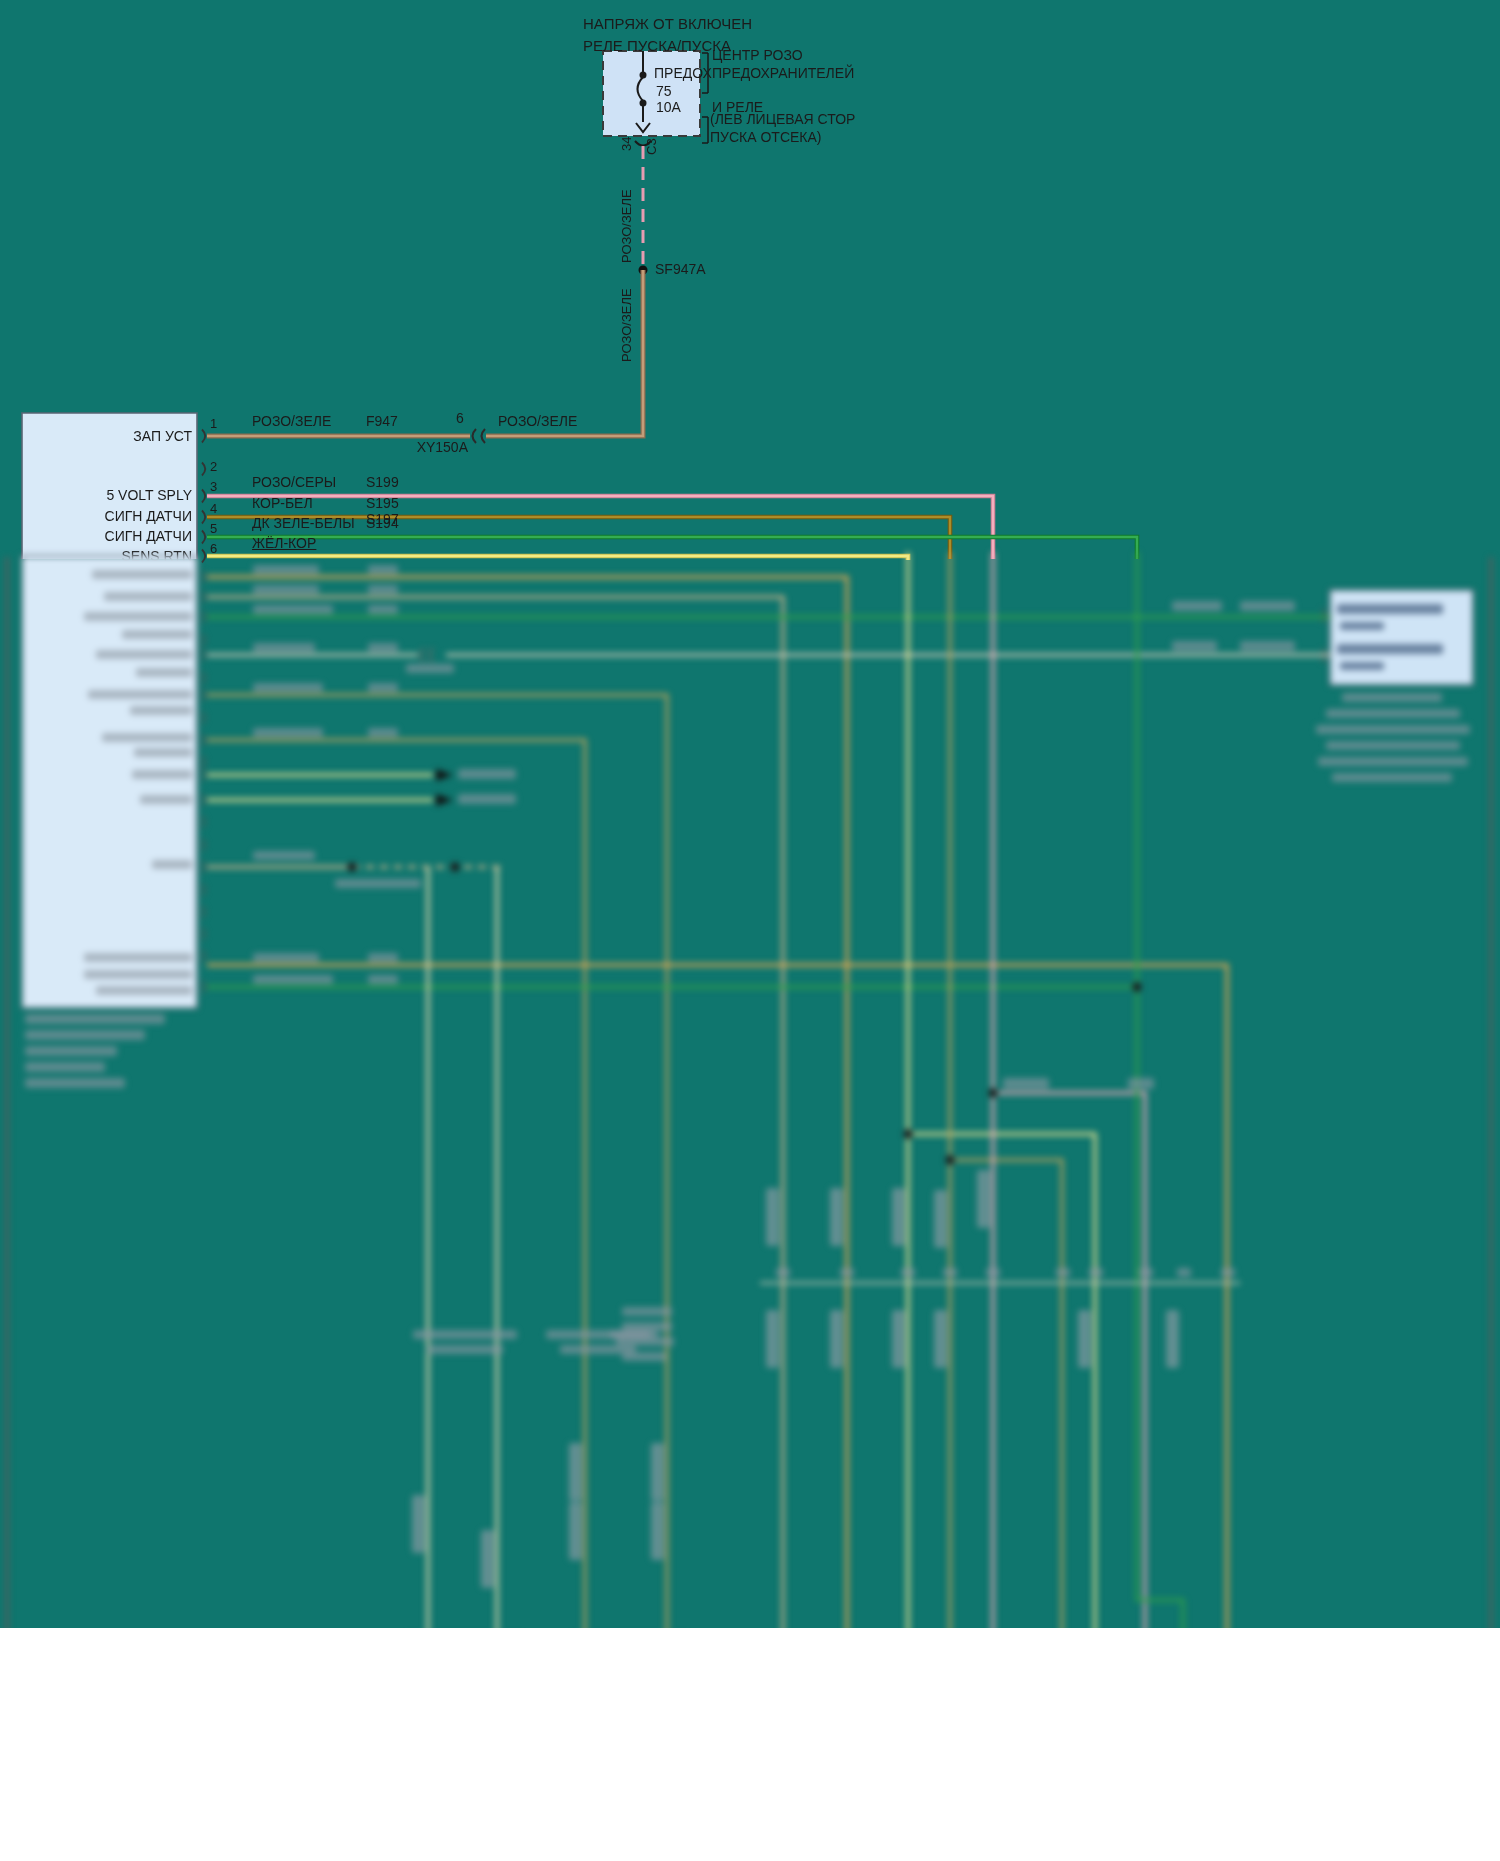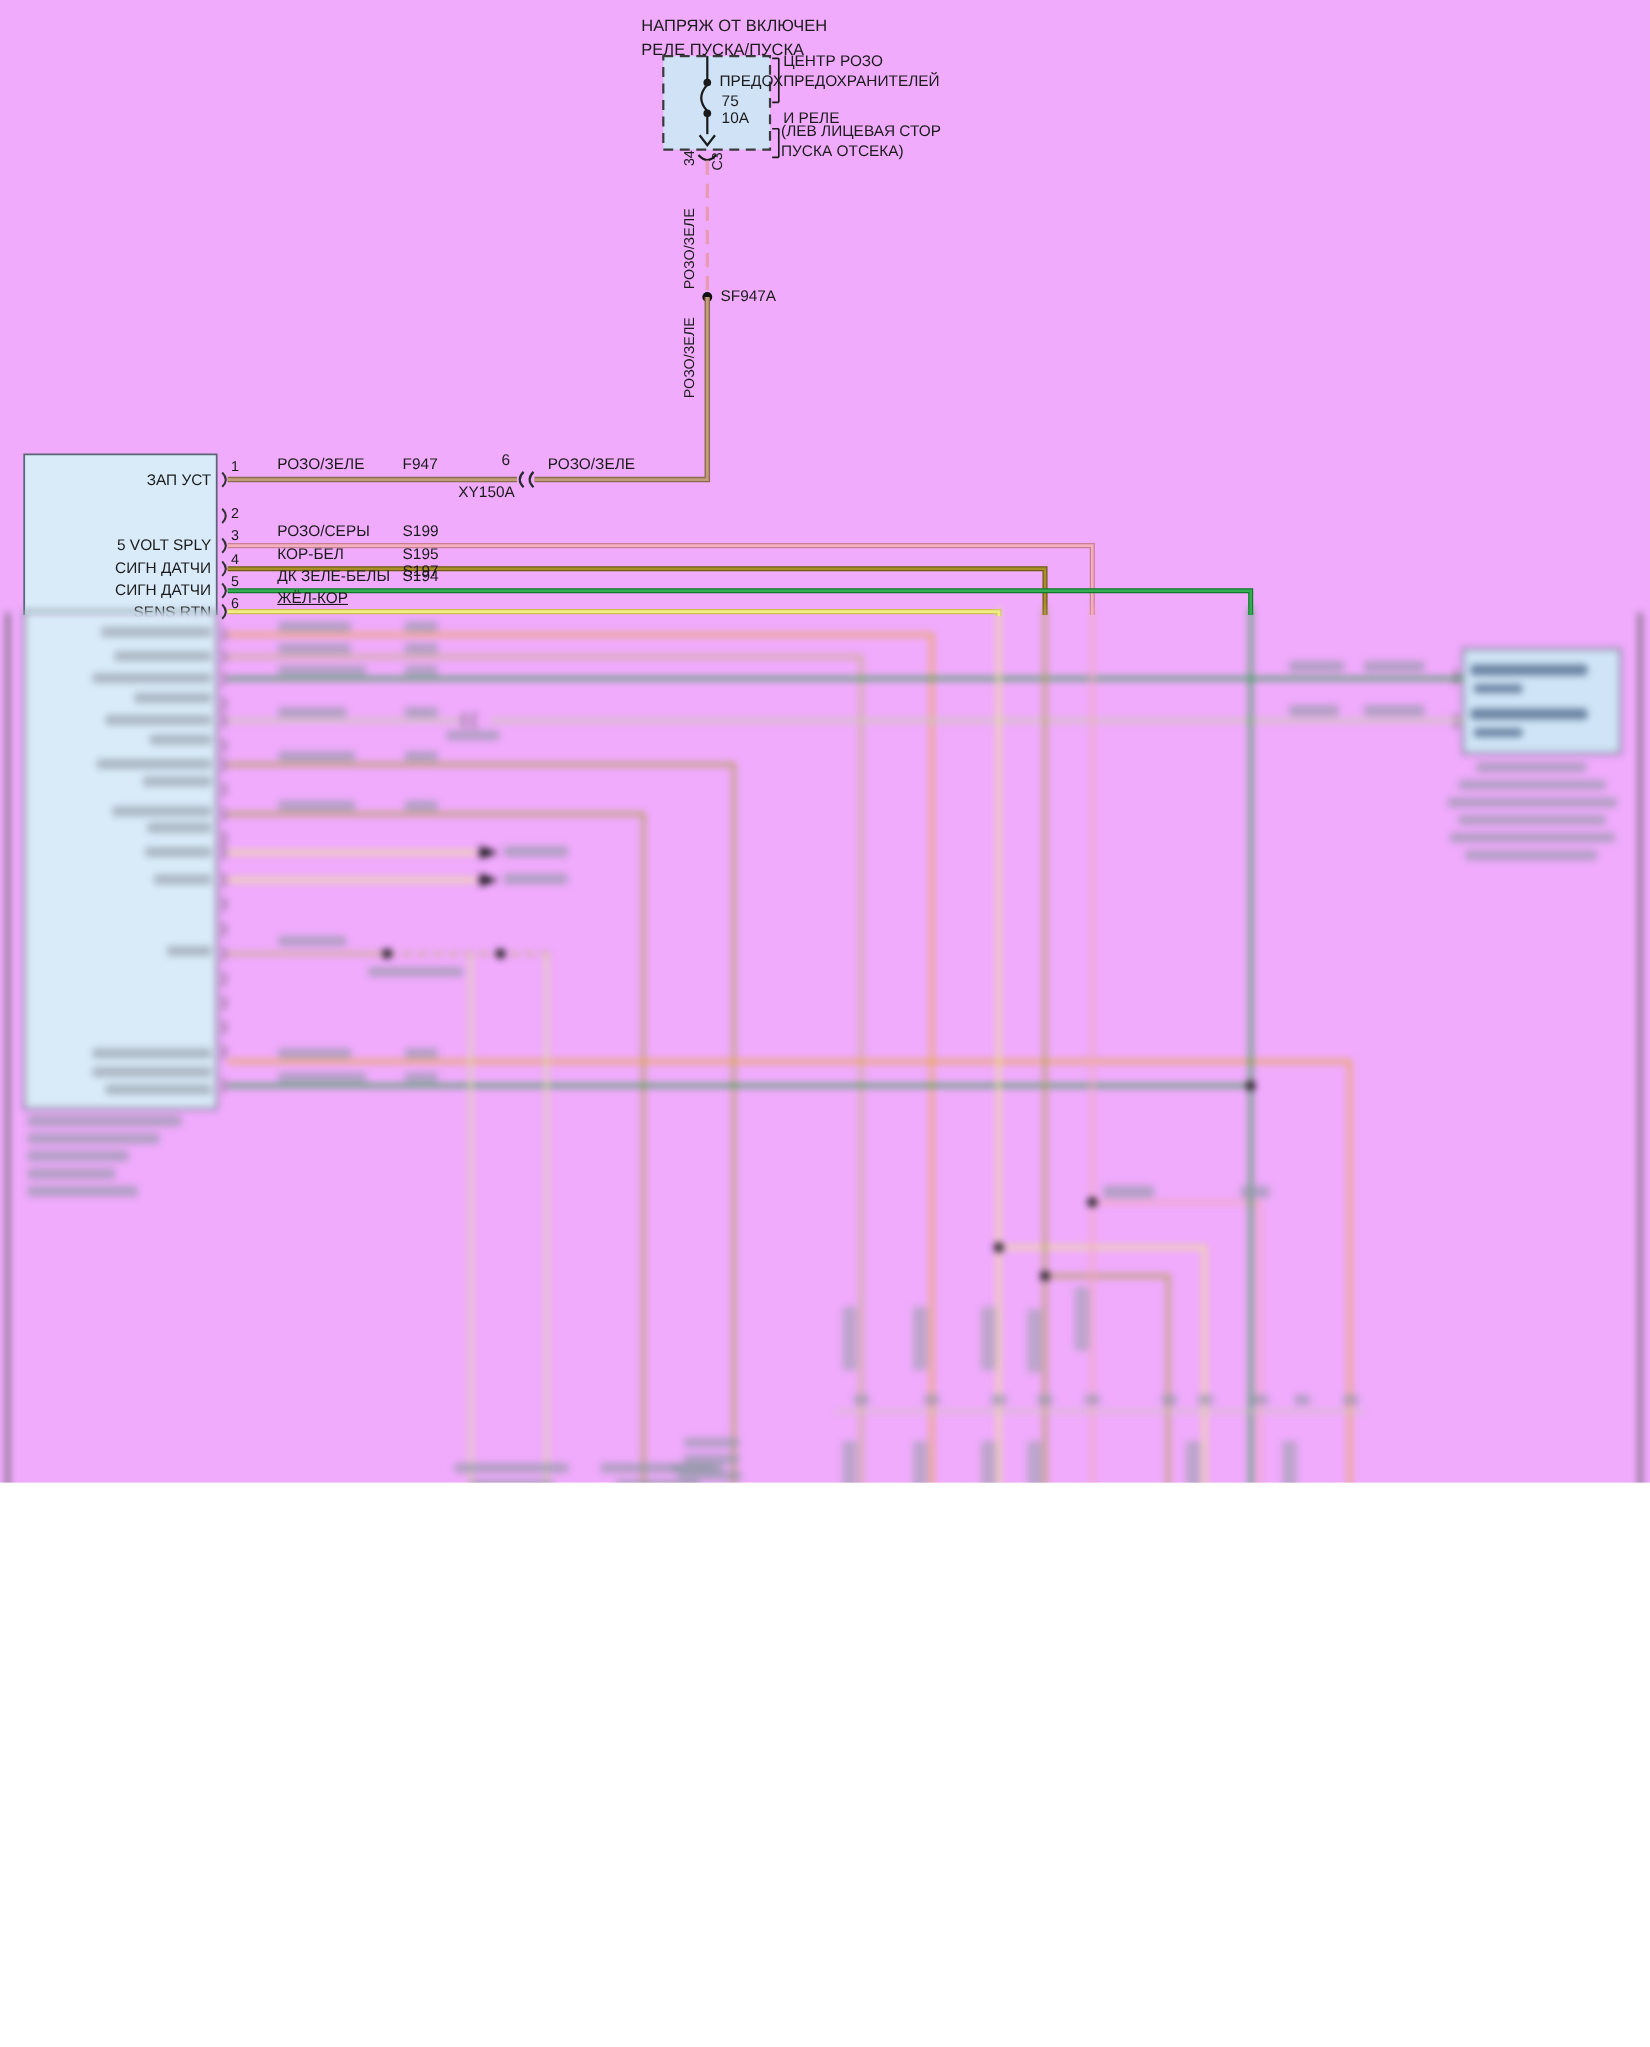--- a/index.html
+++ b/index.html
@@ -1,16 +1,16 @@
 <!DOCTYPE html>
 <html><head>
 <meta charset="utf-8">
 <style>
   html,body{margin:0;padding:0;background:#fff;}
-  .page{position:relative;width:1500px;height:1348px;background:#f0abfc;overflow:hidden;
+  .page{position:relative;width:1500px;height:1628px;background:#0f766e;overflow:hidden;
         font-family:"Liberation Sans",sans-serif;}
   .abs{position:absolute;left:0;top:0;}
   .t{position:absolute;white-space:nowrap;font:14px/1.12 "Liberation Sans",sans-serif;color:#1b1b1b;}
   .t15{font-size:15px;}
   .t13{font-size:13px;}
   .rot{transform:rotate(-90deg);transform-origin:0 0;font-size:13px;}
   .r{text-align:right;}
   #blur-layer{position:absolute;left:0;top:0;width:1500px;height:1861px;filter:blur(3.4px);}
   svg{display:block;}
 </style>

